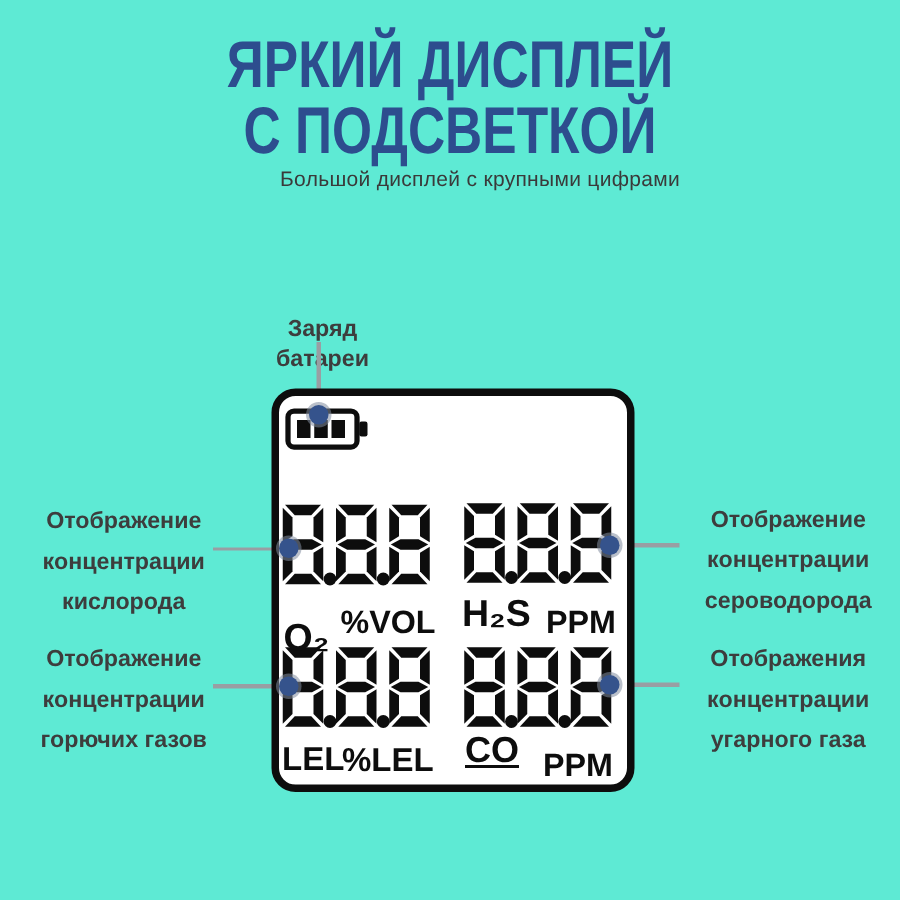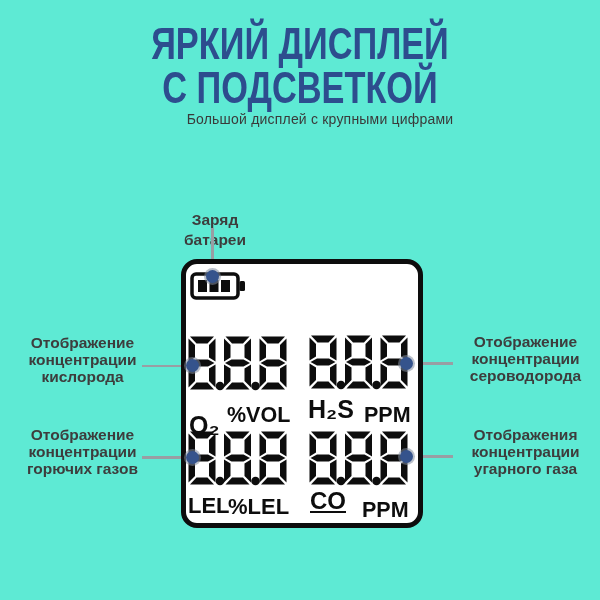--- a/index.html
+++ b/index.html
@@ -14,21 +14,21 @@
     font-size:44px;font-weight:bold;line-height:44px;
     color:#2d4d8e;transform:scaleX(0.78);letter-spacing:0px;
   }
   
   .subtitle{
     top:111px;left:0;right:0;text-align:center;
     font-size:14px;font-weight:normal;color:#3a3a3a;letter-spacing:0.2px;padding-left:40px;
   }
   
   .callout{
-    color:#3d3d3d;font-size:15.5px;font-weight:bold;line-height:17px;
+    color:#3d3d3d;font-size:15.5px;font-weight:bold;line-height:27px;
     text-align:center;white-space:pre-line;
   }
   .callout.battery-label{top:186px;left:150px;width:130px;line-height:19.5px;margin-top:24px;}
   .callout.left-top{top:334px;left:5px;width:155px;}
   .callout.left-bottom{top:426px;left:5px;width:155px;}
   .callout.right-top{top:333px;left:448px;width:155px;}
   .callout.right-bottom{top:426px;left:448px;width:155px;}
   
   .cline{background:#999ea3;}
   .cline.v-battery{left:211px;top:228px;width:2.5px;height:44px;}

